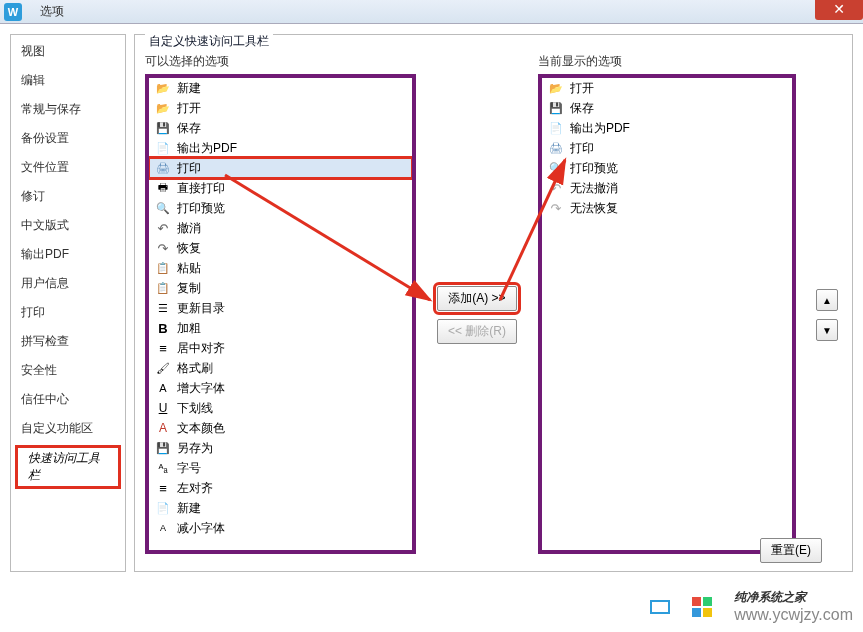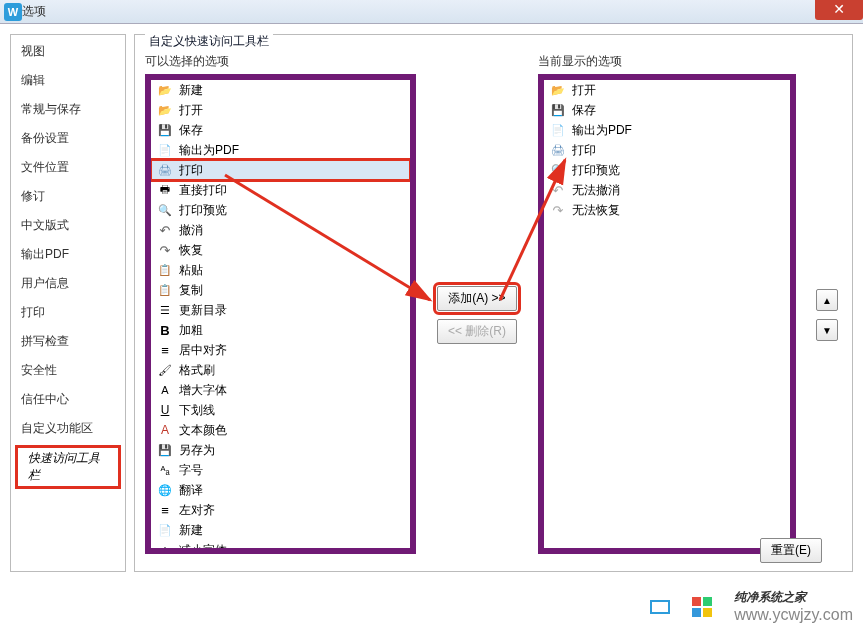--- a/index.html
+++ b/index.html
@@ -1,35 +1,35 @@
 <!DOCTYPE html>
 <html><head>
   <meta charset="utf-8">
   <style>
     * { box-sizing: border-box; margin: 0; padding: 0; font-family: "Microsoft YaHei", SimSun, sans-serif; font-size: 12px; }
     body { background: #fff; width: 863px; height: 632px; position: relative; overflow: hidden; }
     
     .titlebar { height: 24px; background: linear-gradient(#e8eff8, #d8e4f0); border-bottom: 1px solid #aab; display: flex; align-items: center; padding: 0 4px; position: relative; }
     .titlebar-icon { width: 18px; height: 18px; background: #2d9cdb; border-radius: 3px; display: flex; align-items: center; justify-content: center; color: #fff; font-weight: bold; font-size: 11px; }
-    .titlebar-title { margin-left: 0; color: #333; }
+    .titlebar-title { margin-left: 18px; color: #333; }
     .close-btn { position: absolute; right: 0; top: -2px; width: 48px; height: 22px; background: #c94030; color: #fff; display: flex; align-items: center; justify-content: center; font-size: 14px; border-bottom-left-radius: 3px; border-bottom-right-radius: 3px; }
     
     .main-content { display: flex; padding: 10px; height: 558px; }
     
     .sidebar { width: 116px; border: 1px solid #bbb; background: #fff; padding: 2px 0; }
     .sidebar-item { padding: 6px 10px; cursor: pointer; color: #333; }
     .sidebar-highlight { border: 3px solid #e03020; display: inline-block; margin: 2px 4px; padding: 2px 10px; font-style: italic; }
     
     .panel { flex: 1; margin-left: 8px; border: 1px solid #bbb; padding: 6px 10px; position: relative; }
     .fieldset-label { position: absolute; top: -2px; left: 10px; background: #fff; padding: 0 4px; color: #0f172a; }
     .panel-inner { margin-top: 12px; display: flex; gap: 16px; height: 100%; }
     
     .list-column { flex: 1; display: flex; flex-direction: column; min-width: 0; }
     .list-label { margin-bottom: 4px; color: #333; }
-    .listbox { border: 6px solid #701a75; flex: 1; overflow-y: scroll; background: #fff; position: relative; max-height: 480px; }
+    .listbox { border: 4px solid #701a75; flex: 1; overflow-y: scroll; background: #fff; position: relative; max-height: 480px; }
     .listbox::-webkit-scrollbar { width: 16px; }
     .listbox::-webkit-scrollbar-track { background: #f0f0f0; border-left: 1px solid #ccc; }
     .listbox::-webkit-scrollbar-thumb { background: #c8c8c8; border: 1px solid #aaa; }
     .listbox::-webkit-scrollbar-button { background: #e8e8e8; height: 16px; border: 1px solid #aaa; }
     
     .list-item { display: flex; align-items: center; padding: 2px 6px; height: 20px; cursor: pointer; }
     .list-item.selected { background: #d8e6f5; }
     .list-item.hl { outline: 3px solid #e03020; outline-offset: -1px; }
     .item-icon { width: 16px; height: 16px; margin-right: 6px; display: flex; align-items: center; justify-content: center; font-size: 12px; flex-shrink: 0; }
     
@@ -169,24 +169,20 @@
             </div>
             <div class="list-item">
               <span class="item-icon ic-saveas"></span>
               <span>另存为</span>
             </div>
             <div class="list-item">
               <span class="item-icon ic-fontsize"></span>
               <span>字号</span>
             </div>
             <div class="list-item">
-              <span class="item-icon ic-translate"></span>
-              <span>翻译</span>
-            </div>
-            <div class="list-item">
               <span class="item-icon ic-left"></span>
               <span>左对齐</span>
             </div>
             <div class="list-item">
               <span class="item-icon ic-new"></span>
               <span>新建</span>
             </div>
             <div class="list-item">
               <span class="item-icon ic-fontdown"></span>
               <span>减小字体</span>

